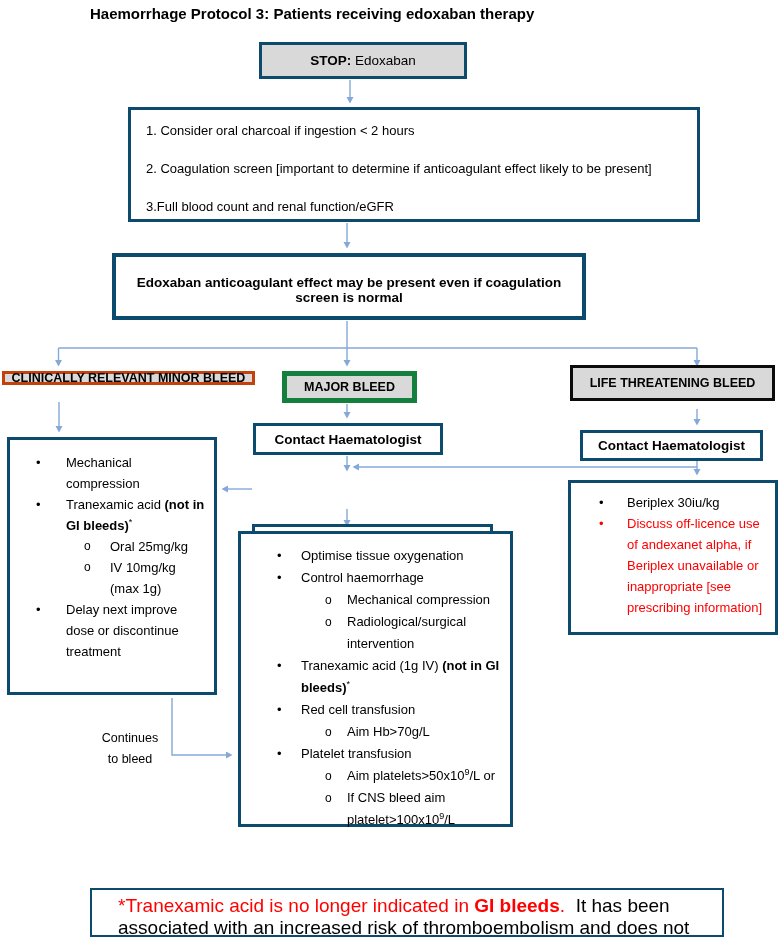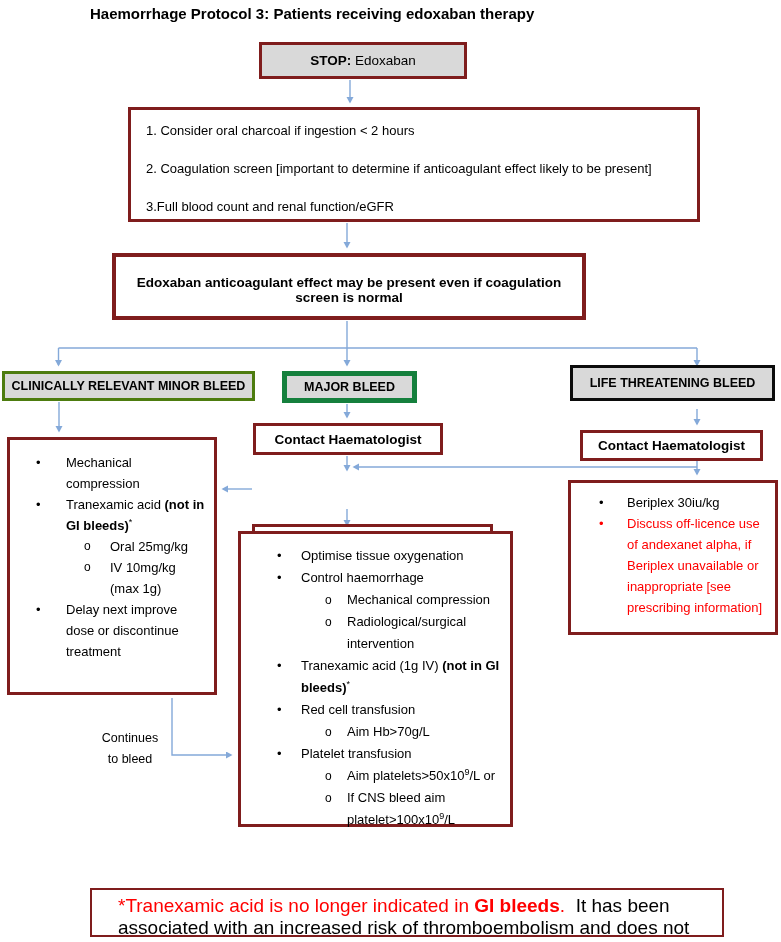--- a/index.html
+++ b/index.html
@@ -3,31 +3,31 @@
 <meta charset="utf-8">
 <style>
   * { margin:0; padding:0; box-sizing:border-box; }
   html,body { background:#ffffff; }
   .canvas {
     position:relative; width:781px; height:942px;
     font-family:"Liberation Sans", sans-serif;
     color:#000; background:#fff; overflow:hidden;
   }
   .connectors { position:absolute; left:0; top:0; width:781px; height:942px; pointer-events:none; }
-  .box { position:absolute; background:#fff; border:3px solid #7f1d1d; }
+  .box { position:absolute; background:#fff; border:3px solid #0c4a6e; }
   .grey { background:#d9d9d9; display:flex; align-items:center; justify-content:center;
           font-weight:bold; font-size:12.5px; text-align:center; }
   .title { position:absolute; left:90px; top:5px; font-weight:bold; font-size:15px; }
   .stop { left:259px; top:42px; width:208px; height:37px; background:#d9d9d9;
           display:flex; align-items:center; justify-content:center; font-size:13.5px; }
   .steps { left:128px; top:107px; width:572px; height:115px; padding:10px 0 0 15px; font-size:13px; }
   .steps p { line-height:21px; margin-bottom:17px; }
   .warn { left:112px; top:253px; width:474px; height:67px; padding-top:18px;
           border-width:4px; text-align:center; font-weight:bold; font-size:13.5px; }
-  .hdrL { left:2px;   top:371px; width:253px; height:30px; border:3px solid #4d7c0f;text-align:center; }
+  .hdrL { left:2px;   top:371px; width:253px; height:14px; border:3px solid #c2410c;text-align:center; }
   .hdrM { left:282px; top:371px; width:135px; height:32px; border:5px solid #15803d; }
   .hdrR { left:570px; top:365px; width:205px; height:36px; border:3px solid #0b0b0b; }
   .contact { display:flex; align-items:center; justify-content:center; font-weight:bold; font-size:13.5px; }
   .contactM { left:253px; top:423px; width:190px; height:32px; }
   .contactR { left:580px; top:430px; width:183px; height:31px; }
   .maintain { left:252px; top:476px; width:241px; height:33px;
               display:flex; align-items:center; justify-content:center; font-size:14px;margin-top:48px; }
   .listbox { font-size:13px; }
   .leftbox { left:7px; top:437px; width:210px; height:258px; padding:12px 8px 0 0; }
   .leftbox li { line-height:21px; }

